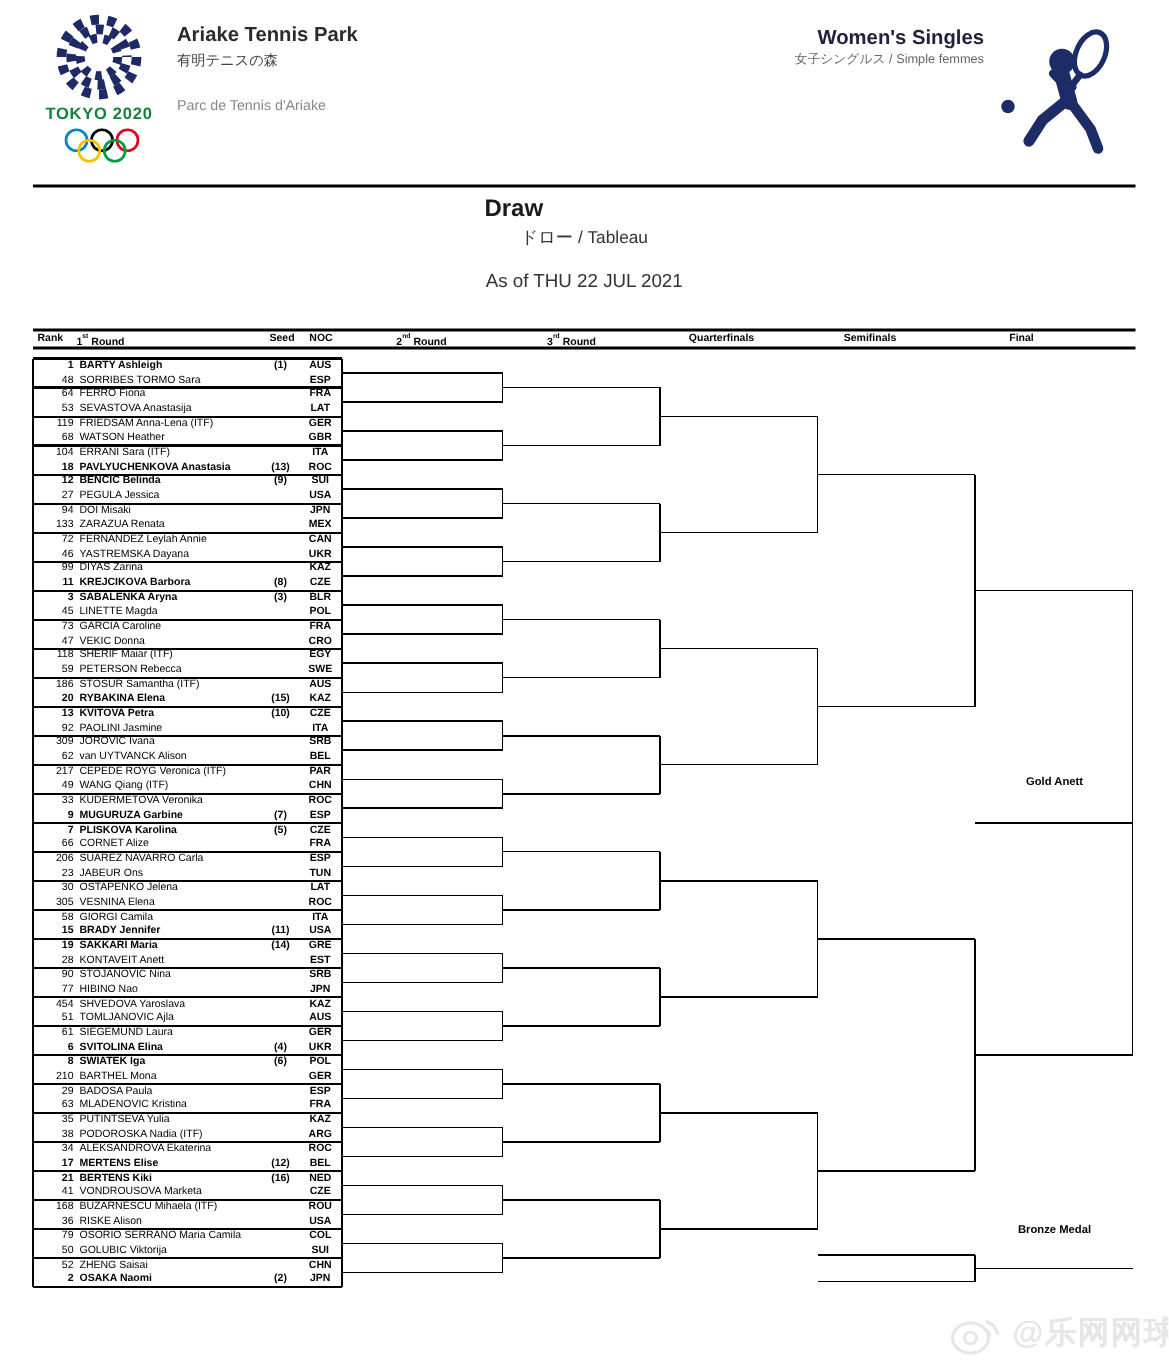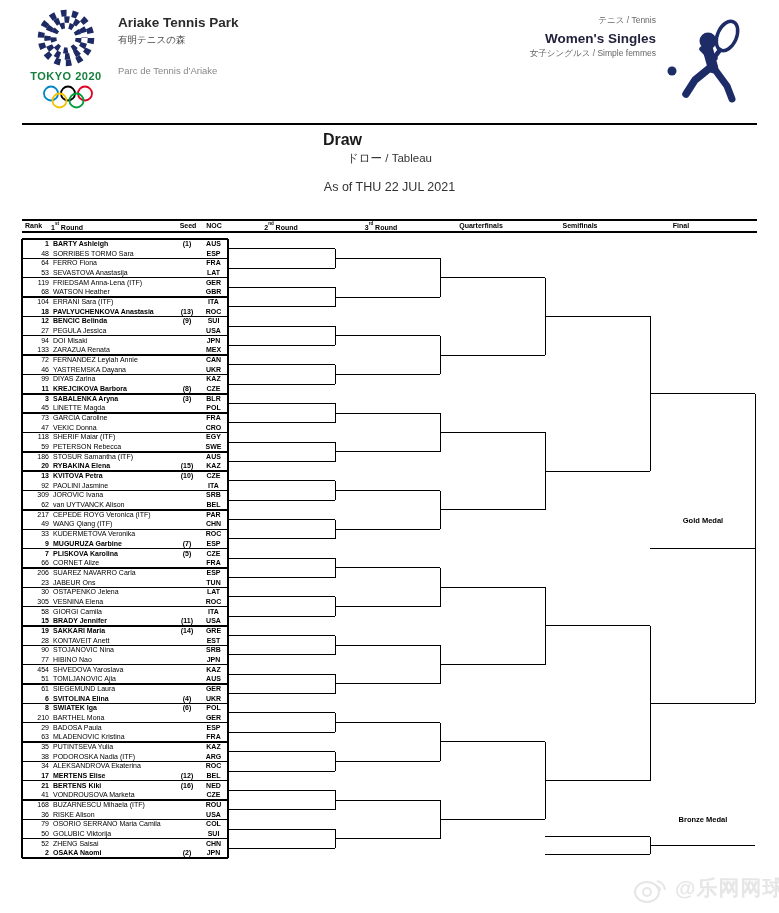--- a/index.html
+++ b/index.html
@@ -86,21 +86,20 @@
     </g>
   </svg>
 
   <div class="venue">
     <div class="venue-en">Ariake Tennis Park</div>
     <div class="venue-ja">有明テニスの森</div>
     <div class="venue-fr">Parc de Tennis d'Ariake</div>
   </div>
 
   <div class="event">
-    <div class="event-sub">テニス / Tennis</div>
     <div class="event-disc">Women's Singles</div>
     <div class="event-sub">女子シングルス / Simple femmes</div>
   </div>
 
   <svg class="pictogram" width="120" height="100" viewBox="0 0 120 100">
     <g stroke="#1d2b67" fill="none" stroke-linecap="round" stroke-linejoin="round">
       <circle cx="22" cy="66" r="4.5" fill="#1d2b67" stroke="none"></circle>
       <circle cx="58" cy="36" r="8.5" fill="#1d2b67" stroke="none"></circle>
       <ellipse cx="77" cy="31" rx="9.5" ry="15.5" stroke-width="3.5" transform="rotate(24 77 31)"></ellipse>
       <path d="M70 45 L63 54" stroke-width="4.5"></path>
@@ -515,21 +514,21 @@
         <span class="pr-seed">(2)</span>
         <span class="pr-noc">JPN</span>
       </div>
     </div>
 
   <svg id="bracket-svg" width="779" height="913" viewBox="0 0 779 913">
     <path id="box-path" fill="none" stroke="#000" stroke-width="1.4" shape-rendering="crispEdges" d="M22 239.0H228M22 258.3H228M22 277.7H228M22 297.0H228M22 316.4H228M22 335.7H228M22 355.1H228M22 374.4H228M22 393.8H228M22 413.1H228M22 432.4H228M22 451.8H228M22 471.1H228M22 490.5H228M22 509.8H228M22 529.2H228M22 548.5H228M22 567.8H228M22 587.2H228M22 606.5H228M22 625.9H228M22 645.2H228M22 664.6H228M22 683.9H228M22 703.3H228M22 722.6H228M22 741.9H228M22 761.3H228M22 780.6H228M22 800.0H228M22 819.3H228M22 838.7H228M22 858.0H228M22 239V858.0M228 239V858.0"></path>
     <path id="line-path" fill="none" stroke="#000" stroke-width="1" shape-rendering="crispEdges" d="M228 248.7H335M228 268.0H335M228 287.4H335M228 306.7H335M228 326.0H335M228 345.4H335M228 364.7H335M228 384.1H335M228 403.4H335M228 422.8H335M228 442.1H335M228 461.5H335M228 480.8H335M228 500.1H335M228 519.5H335M228 538.8H335M228 558.2H335M228 577.5H335M228 596.9H335M228 616.2H335M228 635.6H335M228 654.9H335M228 674.2H335M228 693.6H335M228 712.9H335M228 732.3H335M228 751.6H335M228 771.0H335M228 790.3H335M228 809.6H335M228 829.0H335M228 848.3H335M335 248.7V268.0M335 287.4V306.7M335 326.0V345.4M335 364.7V384.1M335 403.4V422.8M335 442.1V461.5M335 480.8V500.1M335 519.5V538.8M335 558.2V577.5M335 596.9V616.2M335 635.6V654.9M335 674.2V693.6M335 712.9V732.3M335 751.6V771.0M335 790.3V809.6M335 829.0V848.3M335 258.3H440M335 297.0H440M335 335.7H440M335 374.4H440M335 413.1H440M335 451.8H440M335 490.5H440M335 529.2H440M335 567.8H440M335 606.5H440M335 645.2H440M335 683.9H440M335 722.6H440M335 761.3H440M335 800.0H440M335 838.7H440M440 258.3V297.0M440 335.7V374.4M440 413.1V451.8M440 490.5V529.2M440 567.8V606.5M440 645.2V683.9M440 722.6V761.3M440 800.0V838.7M440 277.7H545M440 355.1H545M440 432.4H545M440 509.8H545M440 587.2H545M440 664.6H545M440 741.9H545M440 819.3H545M545 277.7V355.1M545 432.4V509.8M545 587.2V664.6M545 741.9V819.3M545 316.4H650M545 471.1H650M545 625.9H650M545 780.6H650M650 316.4V471.1M650 625.9V780.6M650 393.8H755M650 703.3H755M755 393.8V703.3M650 548.5H755M545 836.8H650M545 854.4H650M650 836.8V854.4M650 845.6H755"></path>
   </svg>
 
-  <div class="medal-label gold">Gold Medal</div>
+  <div class="medal-label gold">Gold Anett</div>
   <div class="medal-label bronze">Bronze Medal</div>
 
   <div class="watermark">
     <svg width="36" height="34" viewBox="0 0 36 34">
       <g fill="none" stroke="#e6e6e6" stroke-width="2">
         <ellipse cx="14" cy="21" rx="12" ry="10"></ellipse>
         <circle cx="14" cy="21" r="4"></circle>
         <path d="M24 10 a10 10 0 0 1 8 9"></path>
         <path d="M23 15 a5 5 0 0 1 4 5"></path>
       </g>

